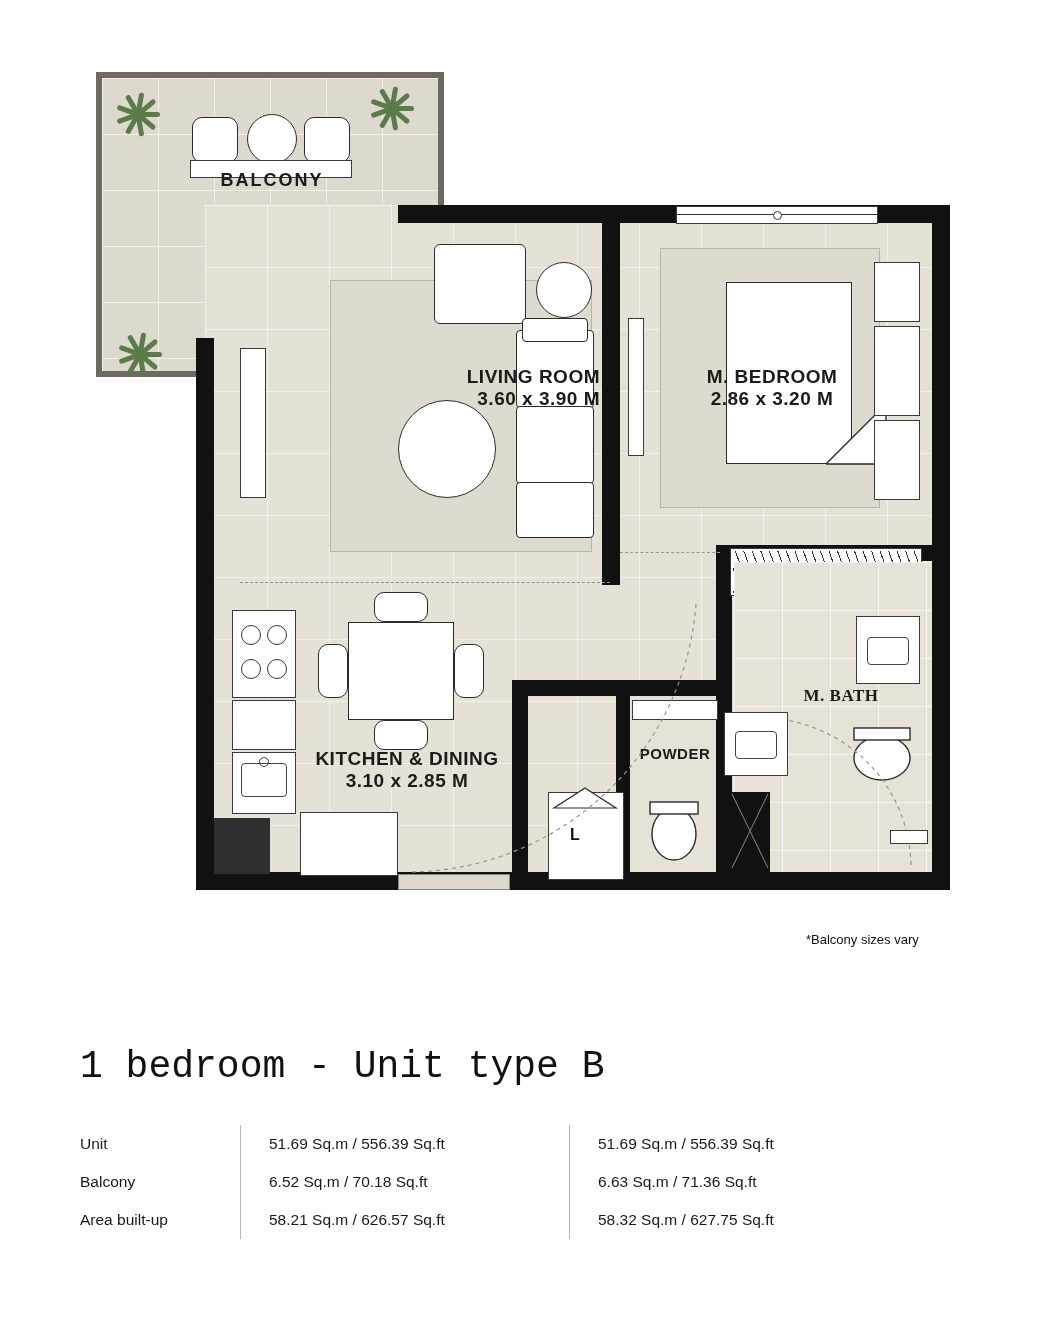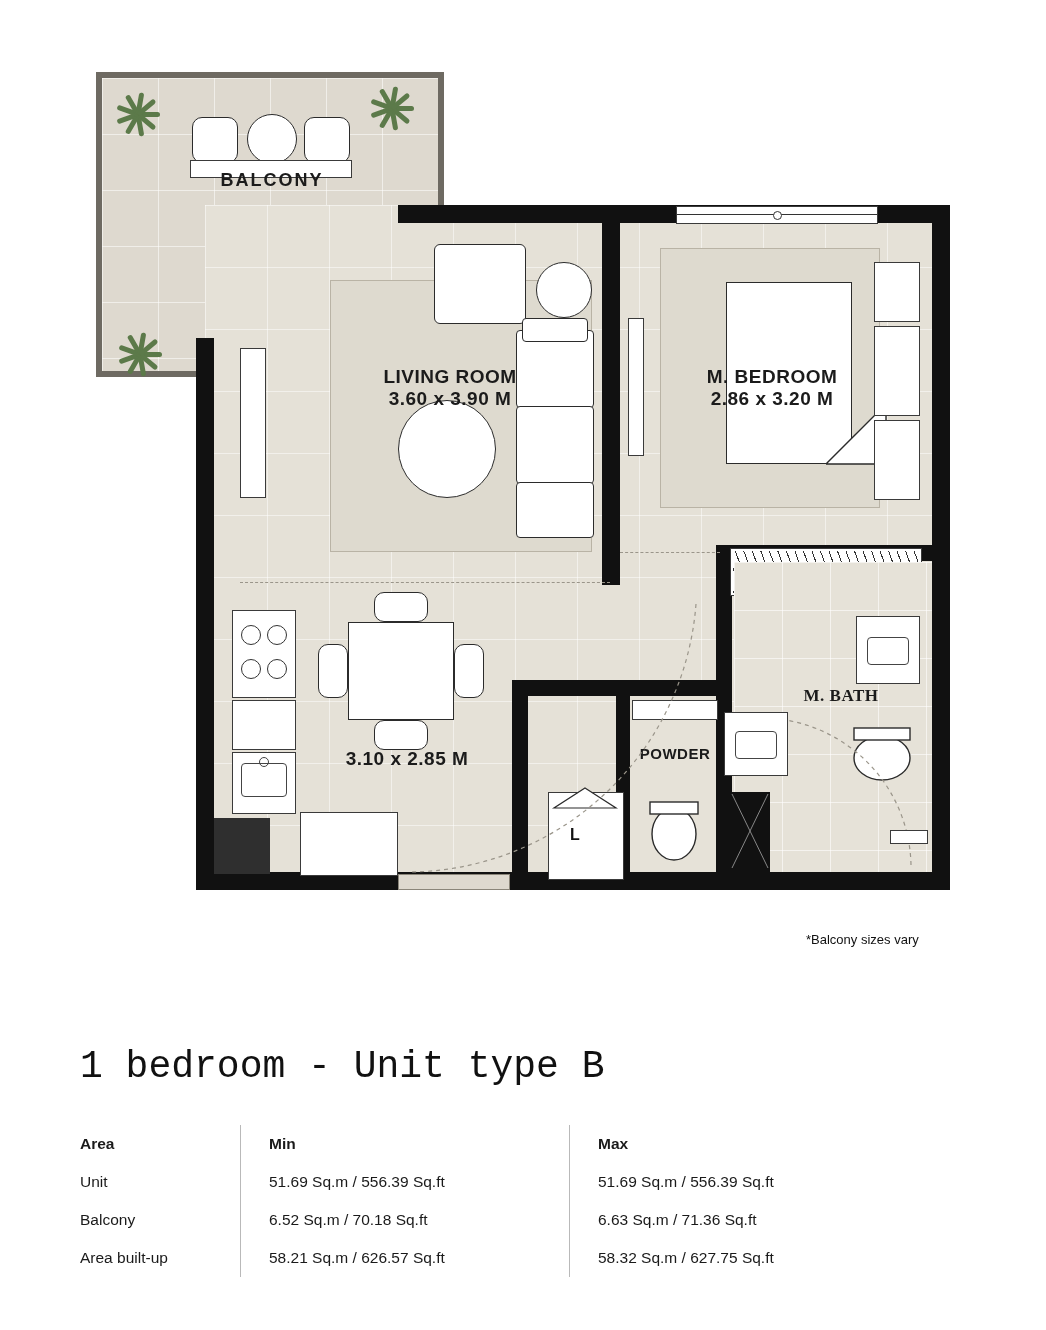--- a/index.html
+++ b/index.html
@@ -141,21 +141,21 @@
   <div class="white" style="left:434px;top:244px;width:90px;height:78px;border-radius:6px;"></div>
   <div class="circle" style="left:536px;top:262px;width:54px;height:54px;"></div>
   <div class="white" style="left:516px;top:330px;width:76px;height:76px;border-radius:4px;"></div>
   <div class="white" style="left:516px;top:406px;width:76px;height:76px;border-radius:4px;"></div>
   <div class="white" style="left:516px;top:482px;width:76px;height:54px;border-radius:4px;"></div>
   <div class="white" style="left:522px;top:318px;width:64px;height:22px;border-radius:4px;"></div>
   <div class="circle" style="left:398px;top:400px;width:96px;height:96px;"></div>
   <div class="thin" style="left:628px;top:318px;width:14px;height:136px;"></div>
   <div class="thin" style="left:240px;top:348px;width:24px;height:148px;"></div>
 
-  <div class="label" style="left:300px;top:366px;width:300px;">
+  <div class="label" style="left:300px;top:366px;width:300px;text-align:right;">
     <span class="l1">LIVING ROOM</span>
     <span class="l2">3.60 x 3.90 M</span>
   </div>
 
   <div class="greyfill" style="left:660px;top:248px;width:218px;height:258px;"></div>
   <div class="white" style="left:726px;top:282px;width:124px;height:180px;"></div>
   <svg style="position:absolute;left:826px;top:404px;width:64px;height:64px;">
     <polygon points="0,60 60,0 60,60" fill="#ffffff" stroke="#2b2b2b" stroke-width="1.4"></polygon>
   </svg>
   <div class="thin" style="left:874px;top:262px;width:44px;height:58px;"></div>
@@ -227,42 +227,38 @@
   </div>
   <div class="thin" style="left:300px;top:812px;width:96px;height:62px;"></div>
 
   <div class="white" style="left:348px;top:622px;width:104px;height:96px;"></div>
   <div class="rrect" style="left:374px;top:592px;width:52px;height:28px;"></div>
   <div class="rrect" style="left:374px;top:720px;width:52px;height:28px;"></div>
   <div class="rrect" style="left:318px;top:644px;width:28px;height:52px;"></div>
   <div class="rrect" style="left:454px;top:644px;width:28px;height:52px;"></div>
 
   <div class="label" style="left:262px;top:748px;width:290px;">
+    <span class="l1">KITCHEN &amp; DINING</span>
     <span class="l2">3.10 x 2.85 M</span>
   </div>
 
   <div class="dash" style="left:240px;top:582px;width:370px;"></div>
   <div class="dash" style="left:620px;top:552px;width:100px;"></div>
   <svg style="position:absolute;left:396px;top:600px;width:320px;height:280px;">
     <path d="M300,4 A290,290 0 0 1 14,272" fill="none" stroke="#9a958a" stroke-width="1.2" stroke-dasharray="4 4"></path>
   </svg>
 
   <div class="note" style="left:806px;top:932px;">*Balcony sizes vary</div>
 </div>
 
 <div class="title">1 bedroom - Unit type B</div>
 
 <div class="table">
   <table>
     <tbody>
-        <tr>
-      <th class="c1">Area</th>
-      <th class="c2">Min</th>
-      <th class="c3">Max</th>
-    </tr>
     <tr>
       <td class="c1">Unit</td>
       <td class="c2">51.69 Sq.m / 556.39 Sq.ft</td>
       <td class="c3">51.69 Sq.m / 556.39 Sq.ft</td>
     </tr>
     <tr>
       <td class="c1">Balcony</td>
       <td class="c2">6.52 Sq.m / 70.18 Sq.ft</td>
       <td class="c3">6.63 Sq.m / 71.36 Sq.ft</td>
     </tr>

